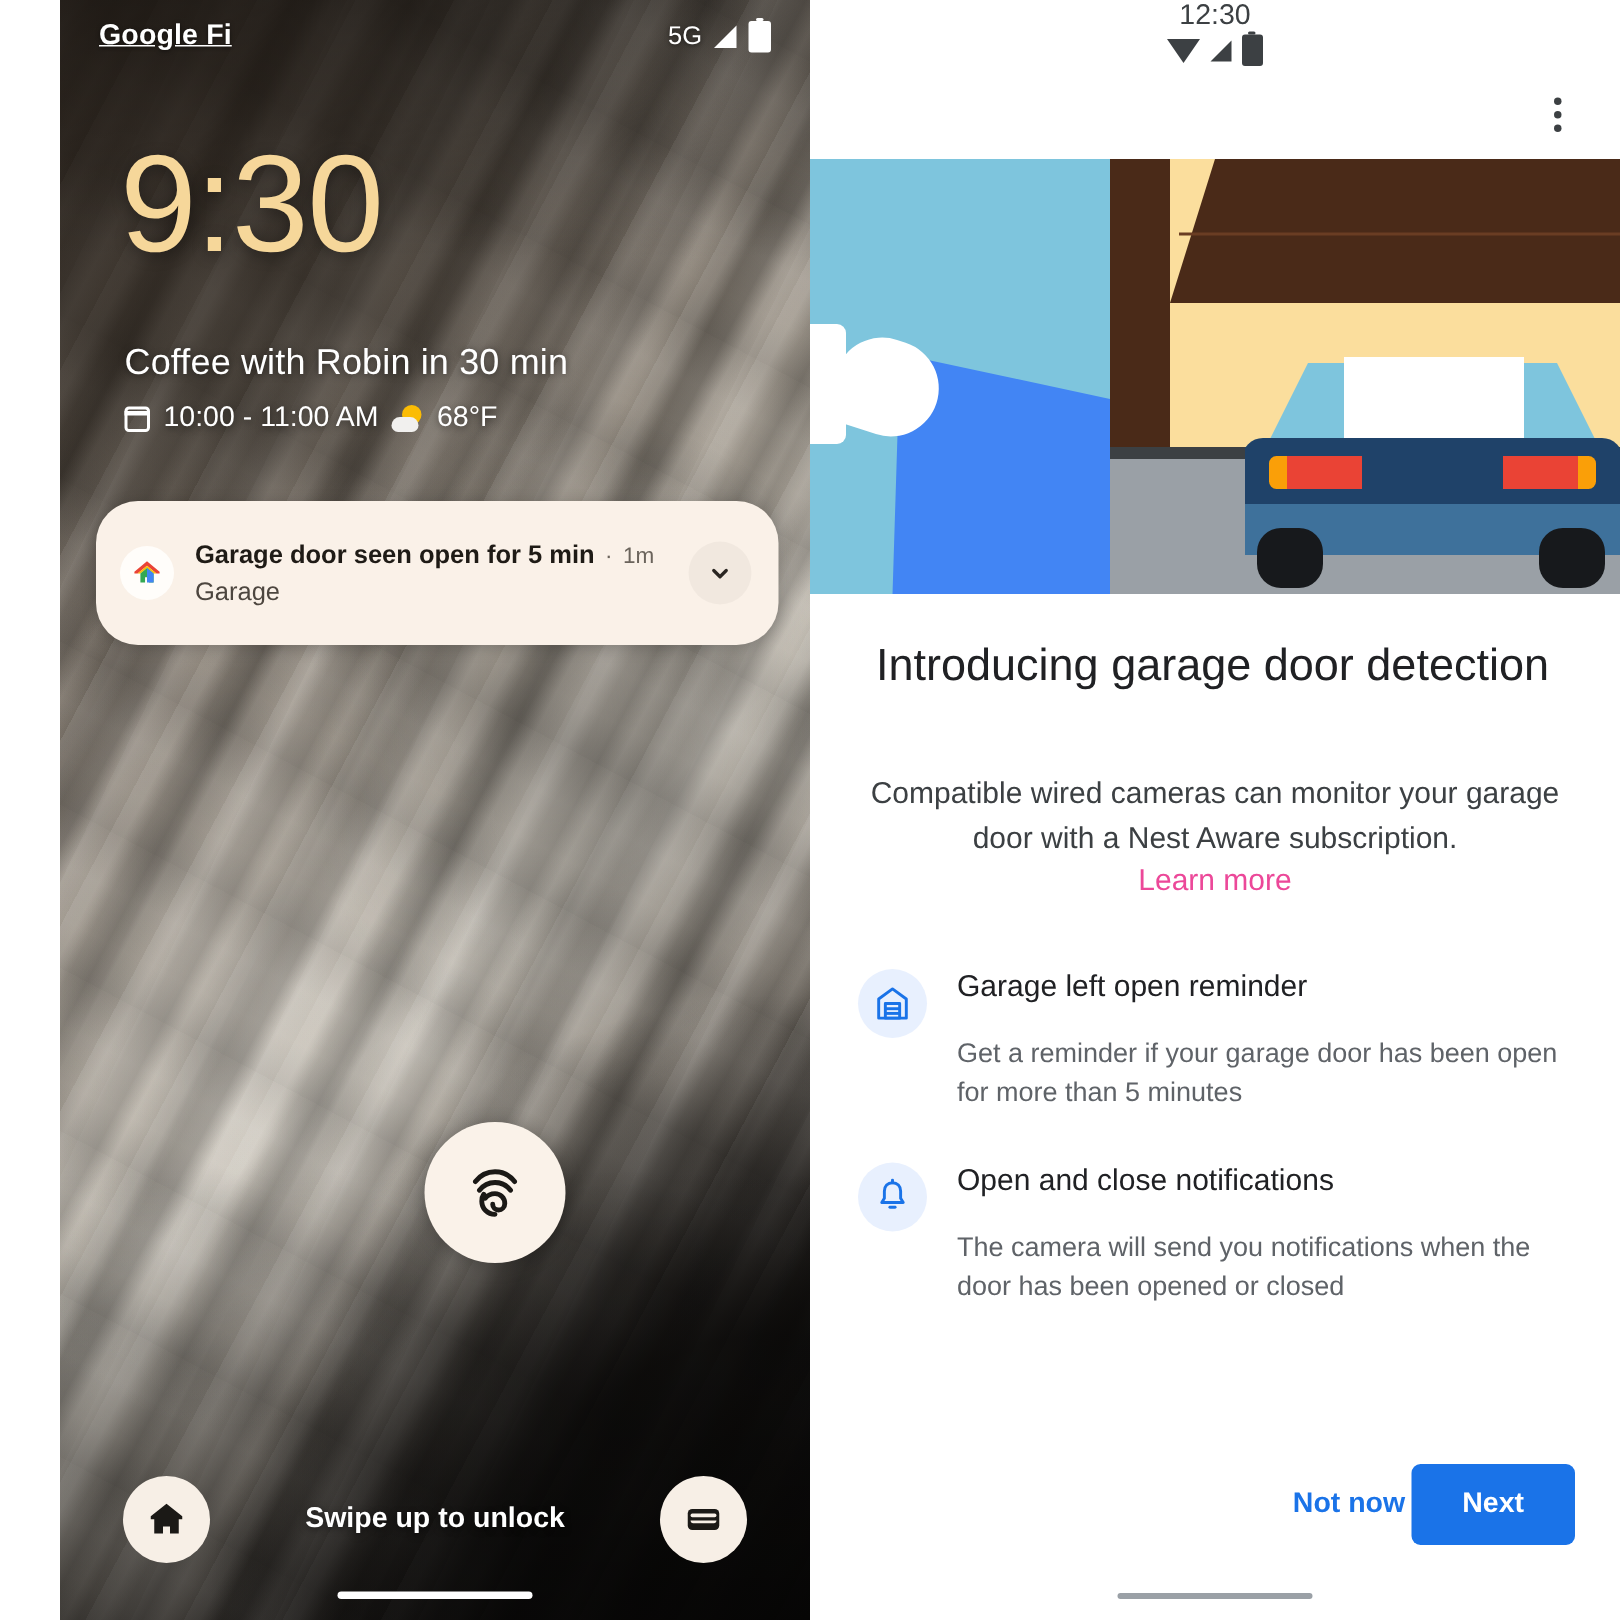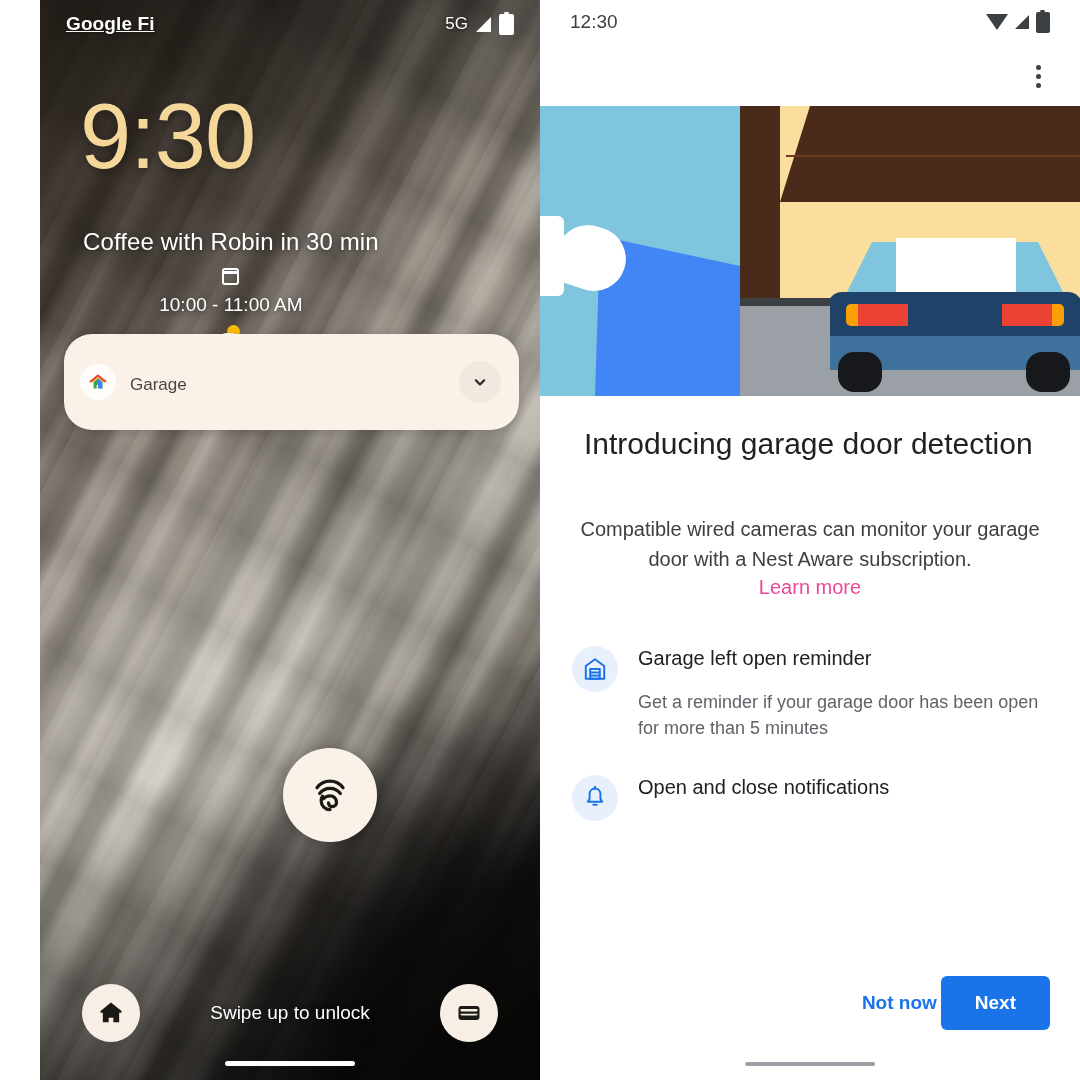--- a/index.html
+++ b/index.html
@@ -39,21 +39,21 @@
   .tri{width:0;height:0;border-left:15px solid transparent;border-bottom:15px solid #fff;}
   .batt{width:11px;height:17px;border:2px solid #fff;border-radius:2px;background:#fff;position:relative;}
   .batt:before{content:"";position:absolute;left:3px;top:-4px;width:5px;height:2px;background:#fff;border-radius:1px;}
 
   
   .clock{position:absolute;left:40px;top:92px;font-size:92px;line-height:.96;font-weight:400;color:#f6d79a;
     letter-spacing:-1px;text-shadow:0 2px 10px rgba(0,0,0,.35);}
   .event{position:absolute;left:43px;top:208px;color:#fff;margin-top:20px;}
   .event-title{font-size:24px;font-weight:400;letter-spacing:.1px;text-shadow:0 1px 5px rgba(0,0,0,.5);}
   .event-sub{display:flex;align-items:center;gap:9px;margin-top:12px;font-size:19px;font-weight:500;
-    text-shadow:0 1px 5px rgba(0,0,0,.5);flex-direction:column;}
+    text-shadow:0 1px 5px rgba(0,0,0,.5);}
   .cal-ico{width:17px;height:17px;border:2px solid #fff;border-radius:3px;position:relative;box-sizing:border-box;}
   .cal-ico:before{content:"";position:absolute;left:-2px;right:-2px;top:1px;height:3px;background:#fff;}
   .sun-ico{width:21px;height:18px;position:relative;display:inline-block;}
   .sun-ico .s{position:absolute;right:1px;top:0;width:13px;height:13px;border-radius:50%;background:#fbbc04;}
   .sun-ico .c{position:absolute;left:0;bottom:0;width:18px;height:10px;border-radius:9px 9px 7px 7px;background:#f1f0ee;}
 
   
   .notif{position:absolute;left:24px;top:334px;width:455px;height:96px;background:#faf1e8;border-radius:28px;
     display:flex;align-items:center;padding:0 18px 0 16px;box-sizing:border-box;gap:14px;
     box-shadow:0 2px 10px rgba(0,0,0,.18);}
@@ -69,28 +69,28 @@
 
   
   .fp{position:absolute;left:243px;top:748px;width:94px;height:94px;border-radius:50%;background:#faf2e9;
     display:flex;align-items:center;justify-content:center;box-shadow:0 2px 12px rgba(0,0,0,.25);}
 
   
   .l-bottom{position:absolute;left:0;bottom:36px;width:100%;height:62px;display:flex;align-items:center;
     justify-content:space-between;padding:0 42px;box-sizing:border-box;}
   .shortcut{width:58px;height:58px;border-radius:50%;background:#f7efe6;display:flex;align-items:center;
     justify-content:center;flex:0 0 58px;}
-  .swipe{font-size:19px;font-weight:400;color:#fff;text-shadow:0 1px 5px rgba(0,0,0,.55);}
+  .swipe{font-size:19px;font-weight:700;color:#fff;text-shadow:0 1px 5px rgba(0,0,0,.55);}
   .l-gesture{position:absolute;left:50%;transform:translateX(-50%);bottom:14px;width:130px;height:5px;
     border-radius:3px;background:#fff;}
 
   
   .app{position:absolute;left:540px;top:0;width:540px;height:1080px;background:#fff;overflow:hidden;}
   .a-status{position:absolute;left:0;top:0;width:100%;height:44px;display:flex;align-items:center;
-    justify-content:space-between;padding:0 30px;box-sizing:border-box;color:#3c4043;}
+    justify-content:space-between;padding:0 30px;box-sizing:border-box;color:#3c4043;flex-direction:column;}
   .a-time{font-size:19px;font-weight:500;}
   .a-sysicons{display:flex;align-items:center;gap:7px;}
   .wifi{width:0;height:0;border-left:11px solid transparent;border-right:11px solid transparent;
     border-top:16px solid #3c4043;}
   .tri-d{width:0;height:0;border-left:14px solid transparent;border-bottom:14px solid #3c4043;}
   .batt-d{width:10px;height:17px;border:2px solid #3c4043;border-radius:2px;background:#3c4043;position:relative;}
   .batt-d:before{content:"";position:absolute;left:2px;top:-4px;width:5px;height:2px;background:#3c4043;border-radius:1px;}
 
   .overflow{position:absolute;right:24px;top:58px;width:36px;height:36px;display:flex;flex-direction:column;
     align-items:center;justify-content:center;gap:4px;}
@@ -170,20 +170,25 @@
     <div class="notif">
       <div class="appbadge">
         <svg width="24" height="24" viewBox="0 0 24 24">
           <path d="M12 4.2 3.6 11.1v1.2h2.1l6.3-5.2 6.3 5.2h2.1v-1.2z" fill="#ea4335"></path>
           <path d="M12 7.1 5.7 12.3h1.9L12 8.6l4.4 3.7h1.9z" fill="#fbbc04"></path>
           <path d="M7.6 12.3v6.1h3.1v-3.6h2.6v3.6h3.1v-6.1L12 8.6z" fill="#34a853"></path>
           <path d="M12 8.6v9.8h4.4v-6.1z" fill="#4285f4"></path>
         </svg>
       </div>
       <div class="notif-txt">
+        <div class="notif-line1">
+          <span>Garage door seen open for 5 min</span>
+          <span class="notif-dot">·</span>
+          <span class="notif-time">1m</span>
+        </div>
         <div class="notif-sub">Garage</div>
       </div>
       <div class="chev">
         <svg width="20" height="20" viewBox="0 0 24 24">
             <path d="M7 10l5 5 5-5" fill="none" stroke="#2b2622" stroke-width="2.6" stroke-linecap="round" stroke-linejoin="round"></path>
           </svg>
       </div>
     </div>
 
     <div class="fp">
@@ -286,20 +291,21 @@
       <div class="feat">
         <div class="feat-ico">
           <svg width="26" height="26" viewBox="0 0 24 24" fill="none" stroke="#1a73e8" stroke-width="1.8" stroke-linecap="round" stroke-linejoin="round">
             <path d="M12 3.2c-3 0-5 2.2-5 5.1v4.5l-1.6 2.6h13.2L17 12.8V8.3c0-2.9-2-5.1-5-5.1z"></path>
             <path d="M10.4 18.3h3.2"></path>
             <path d="M12 1.6v1.6"></path>
           </svg>
         </div>
         <div class="feat-txt">
           <div class="feat-title">Open and close notifications</div>
+          <div class="feat-desc">The camera will send you notifications when the door has been opened or closed</div>
         </div>
       </div>
     </div>
 
     <div class="a-footer">
       <span class="notnow">Not now</span>
       <button class="nextbtn">Next</button>
     </div>
     <div class="a-gesture"></div>
   </div>

